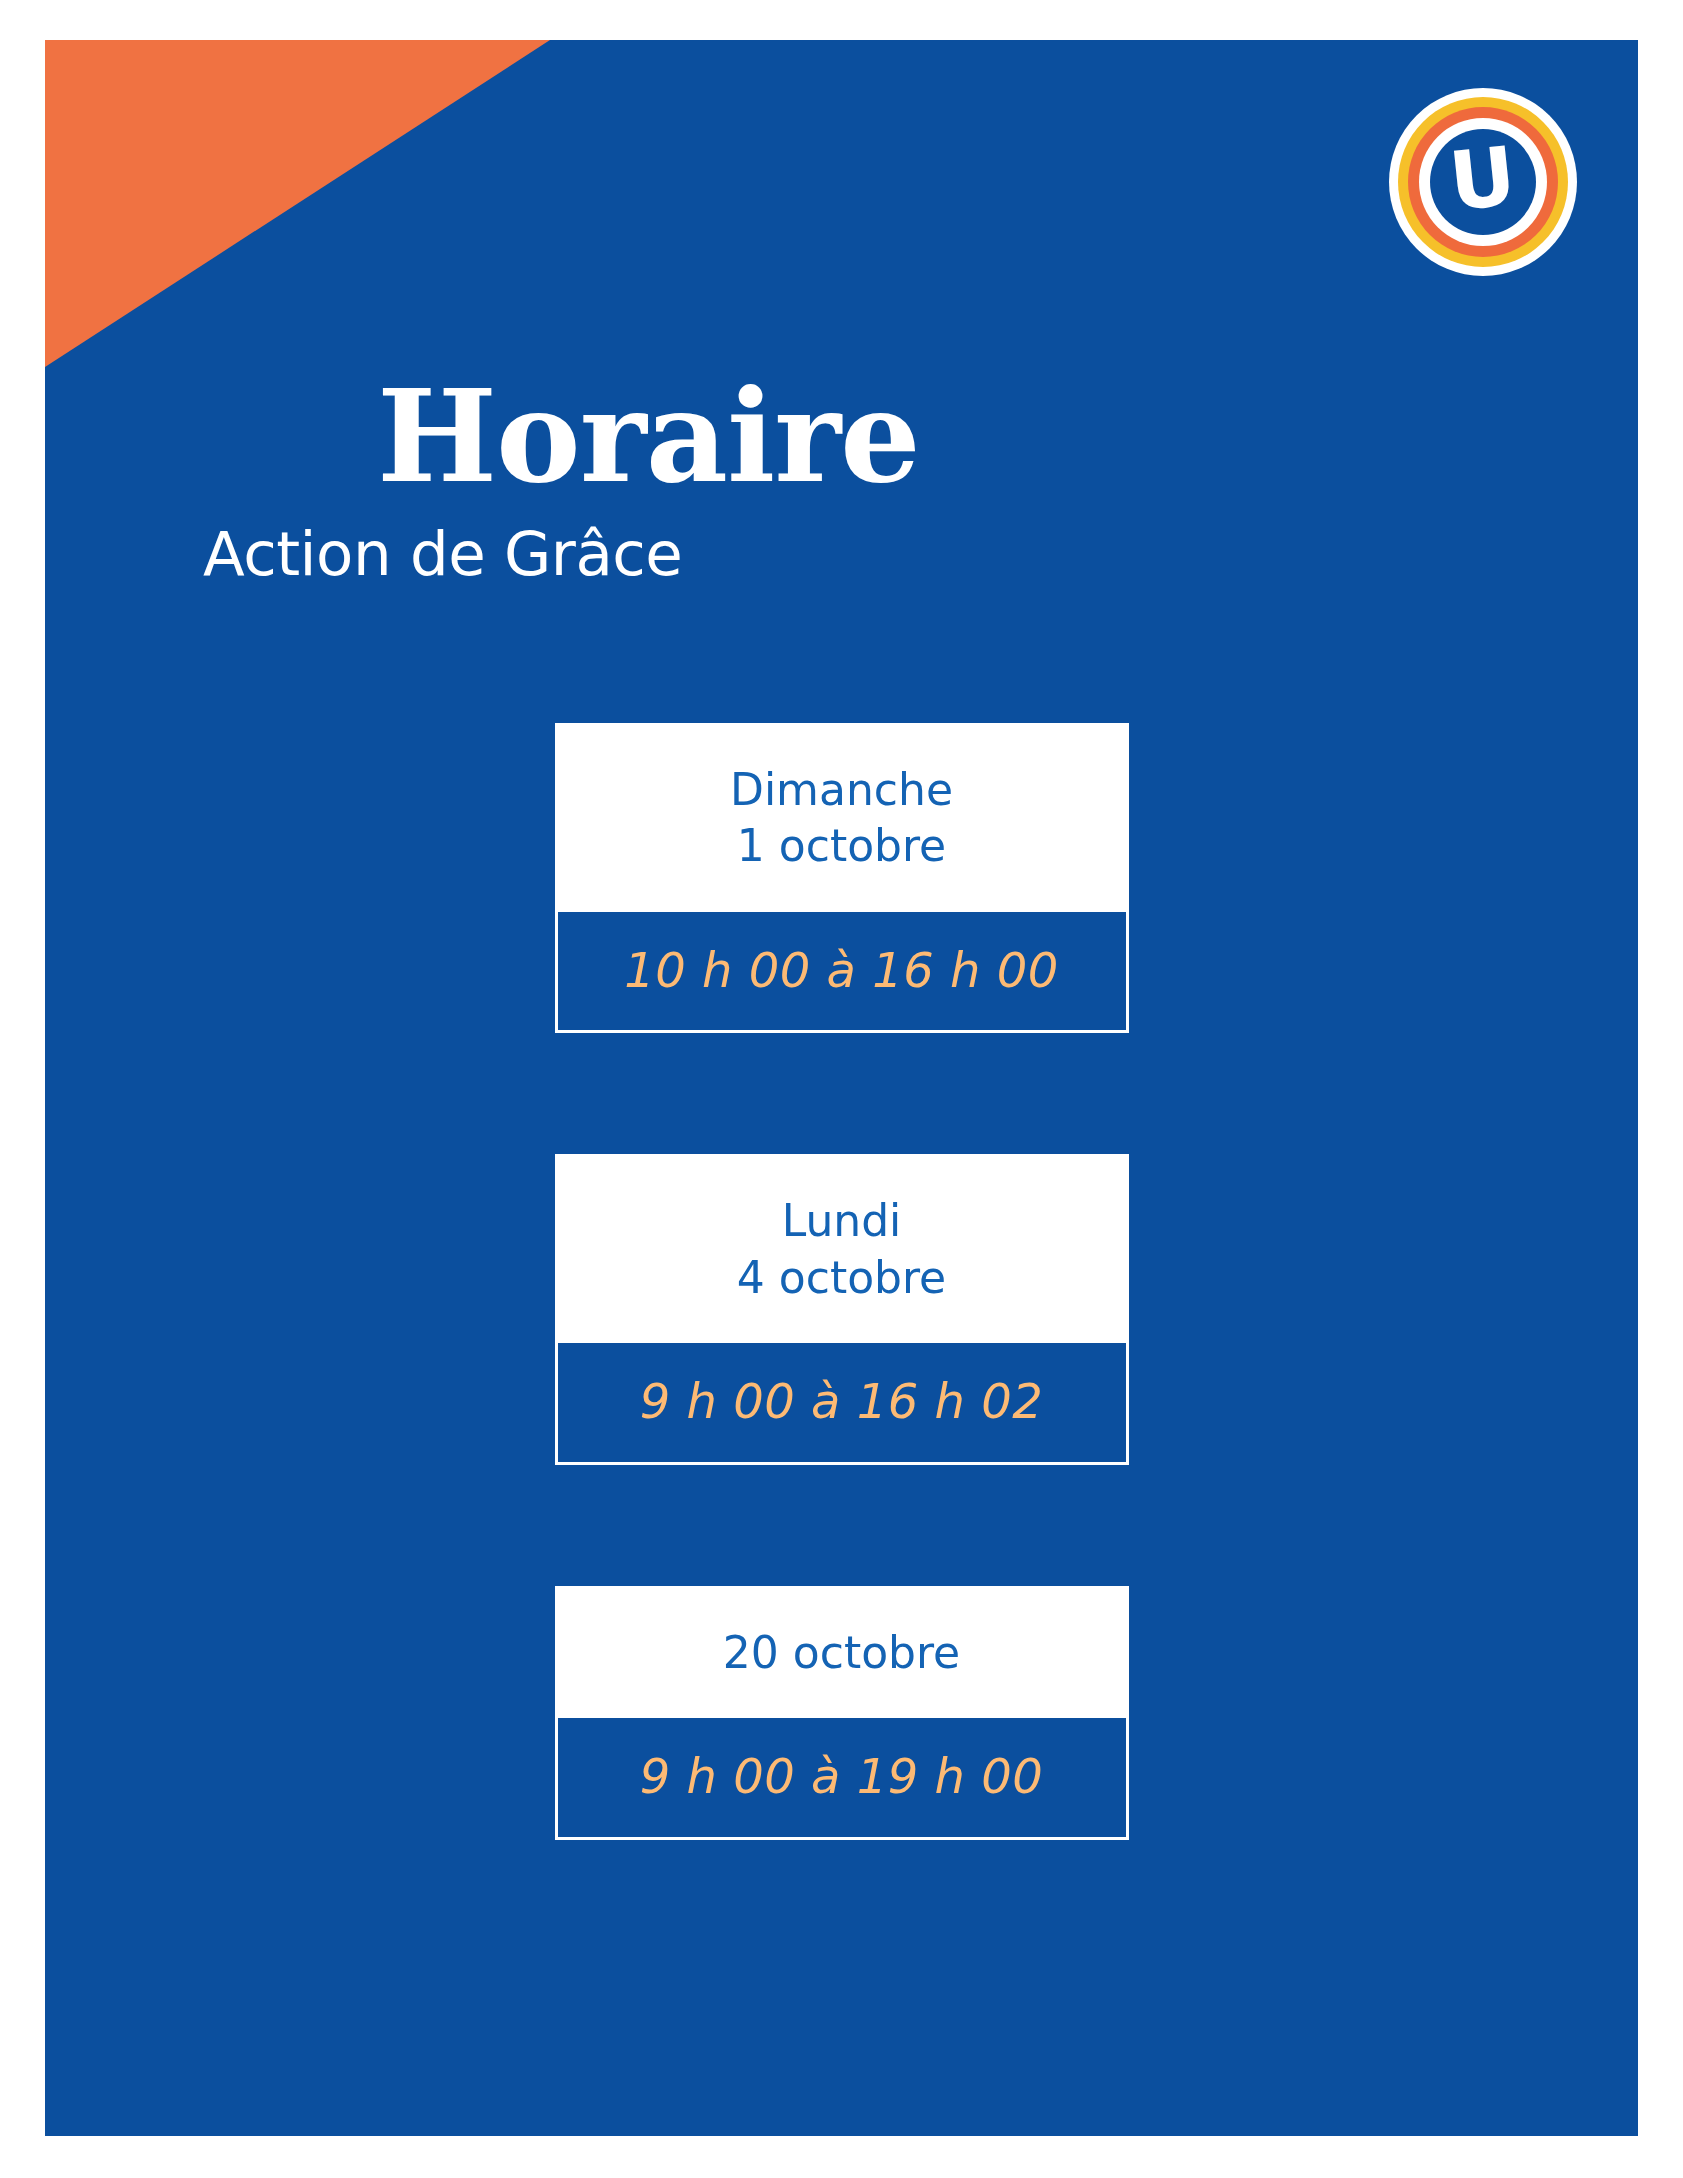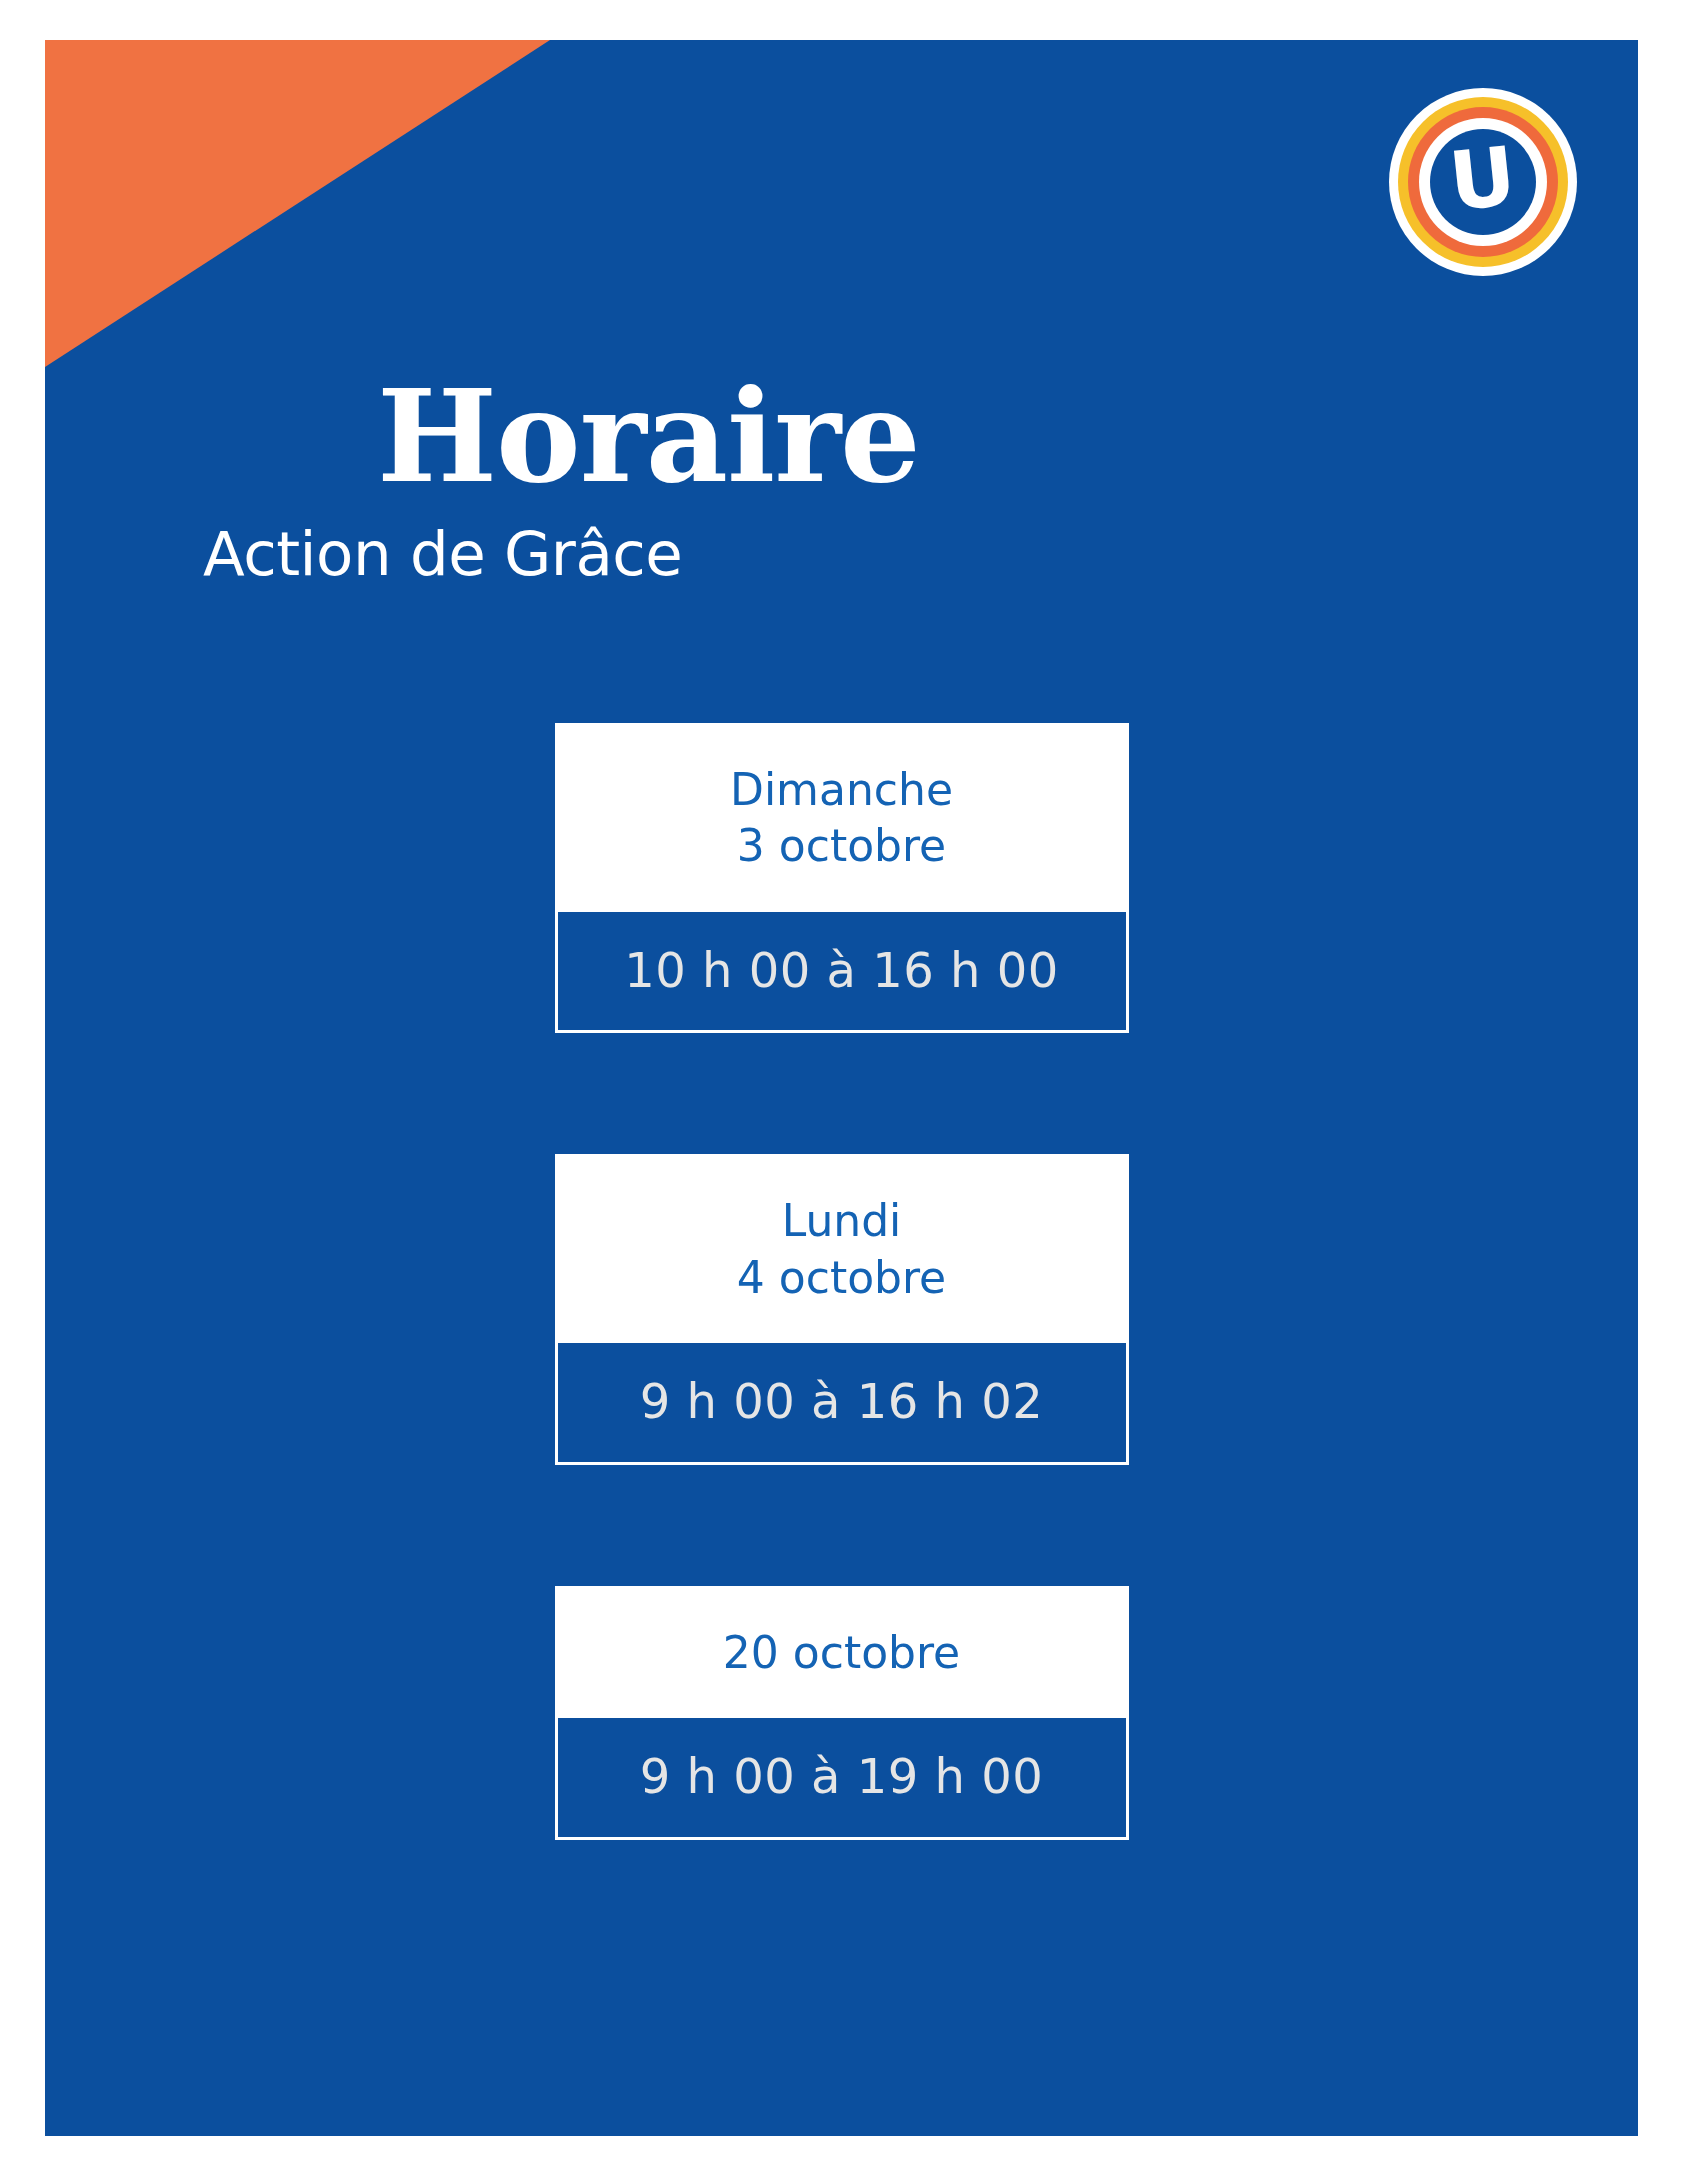--- a/index.html
+++ b/index.html
@@ -146,27 +146,28 @@
     line-height: 1.28;
   }
   .card-day .dayname,
   .card-day .daydate {
     display: block;
     text-align: center;
   }
   .card-hours {
     background: #0b4f9e;
     border-top: 3px solid #ffffff;
-    color: #e5e5e5;
+    color: #fdba74;
     text-align: center;
     padding: 32px 10px 34px 10px;
     font-family: "DejaVu Sans", sans-serif;
     font-size: 48px;
     line-height: 1.1;
     letter-spacing: 0.5px;
+    font-style: italic;
   }
 </style>
 </head>
 <body>
 
 <div class="poster">
   <div class="canvas">
 
     <div class="corner-band"></div>
 
@@ -183,21 +184,21 @@
     <div class="title-block">
       <h1 class="title">Horaire</h1>
       <h2 class="subtitle">Action de Grâce</h2>
     </div>
 
     <div class="cards">
 
       <div class="card">
         <div class="card-day">
           <span class="dayname">Dimanche</span>
-          <span class="daydate">3 octobre</span>
+          <span class="daydate">1 octobre</span>
         </div>
         <div class="card-hours">10 h 00 à 16 h 00</div>
       </div>
 
       <div class="card">
         <div class="card-day">
           <span class="dayname">Lundi</span>
           <span class="daydate">4 octobre</span>
         </div>
         <div class="card-hours">9 h 00 à 16 h 02</div>

